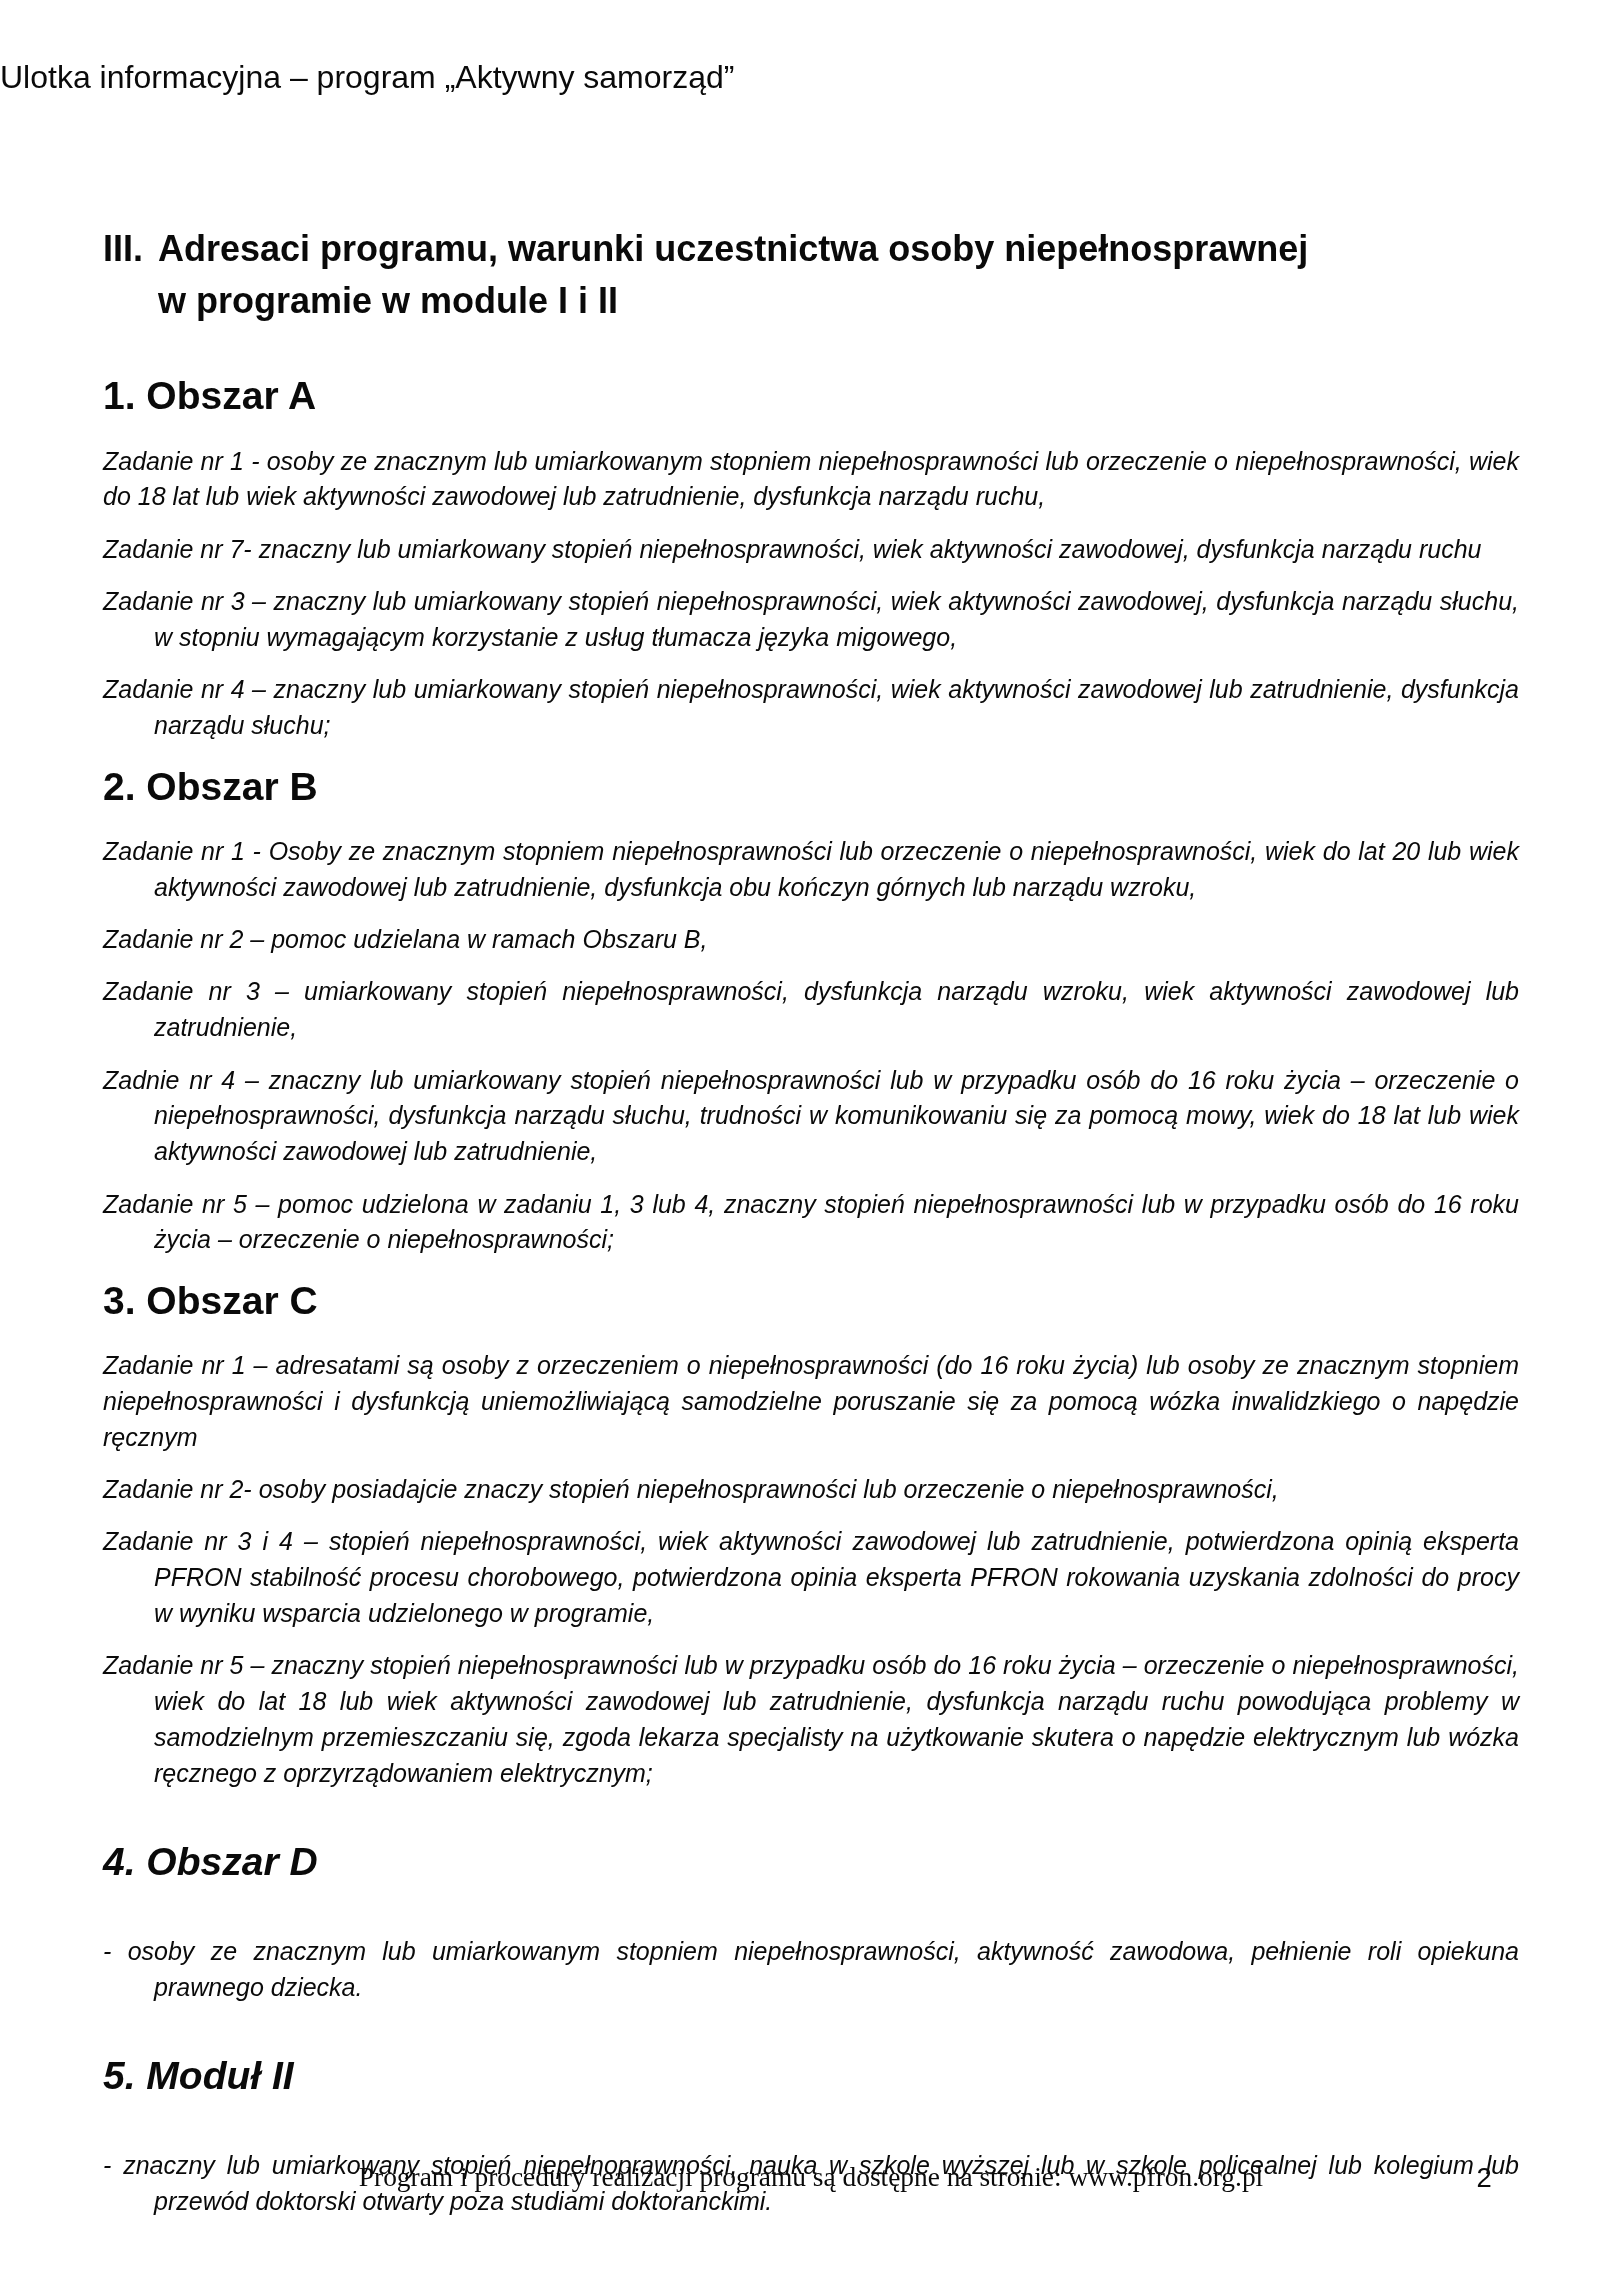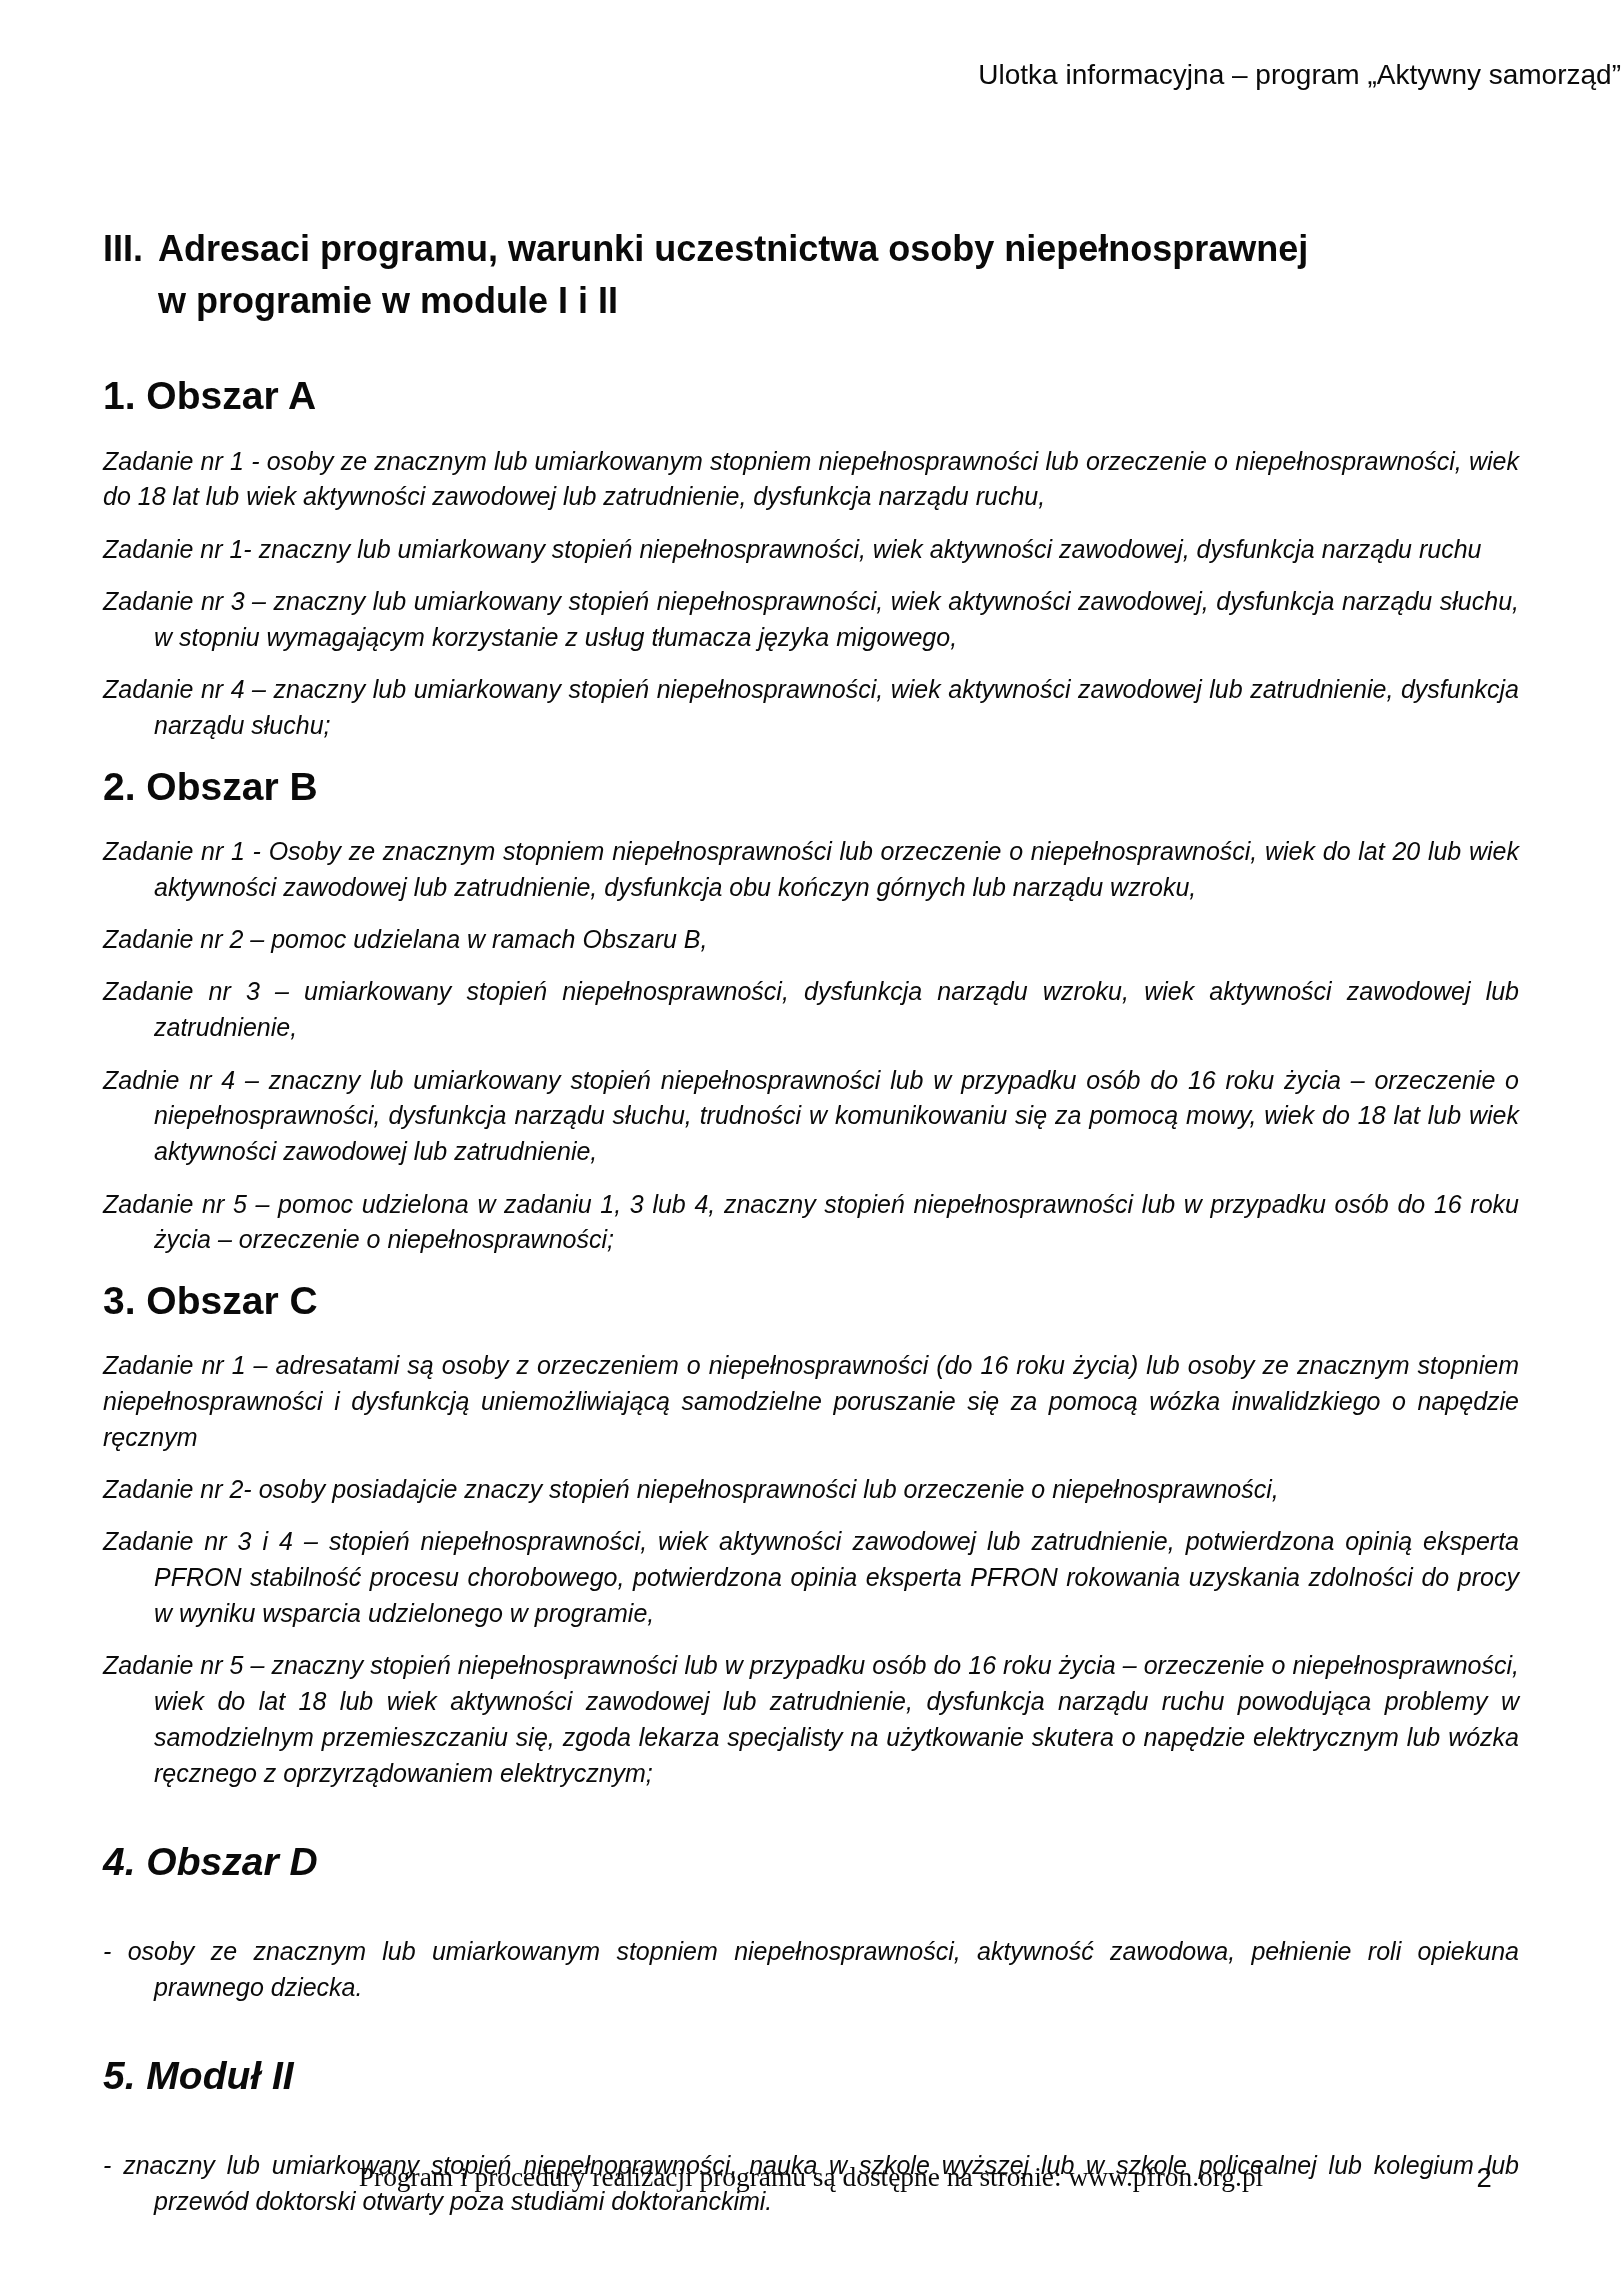--- a/index.html
+++ b/index.html
@@ -15,22 +15,22 @@
   }
   .page {
     position: absolute;
     inset: 0;
   }
   .doc-header {
     position: absolute;
     top: 57px;
     left: 0;
     width: 100%;
-    text-align: right;
-    font-size: 28px;
+    text-align: left;
+    font-size: 32px;
     line-height: 1.3;
   }
   .content {
     position: absolute;
     top: 223px;
     left: 103px;
     width: 1416px;
   }
   .main-heading {
     display: flex;
@@ -101,21 +101,21 @@
       <span class="mh-num">III.</span>
       <span class="mh-text">
         <span class="mh-line">Adresaci programu, warunki uczestnictwa osoby niepełnosprawnej</span>
         <span class="mh-line">w programie w module I i II</span>
       </span>
     </div>
 
     <div class="section">
       <div class="section-title">1. Obszar A</div>
       <p class="body">Zadanie nr 1 - osoby ze znacznym lub umiarkowanym stopniem niepełnosprawności lub orzeczenie o niepełnosprawności, wiek do 18 lat lub wiek aktywności zawodowej lub zatrudnienie, dysfunkcja narządu ruchu,</p>
-      <p class="body hang">Zadanie nr 1- znaczny lub umiarkowany stopień niepełnosprawności, wiek aktywności zawodowej, dysfunkcja narządu ruchu</p>
+      <p class="body hang">Zadanie nr 7- znaczny lub umiarkowany stopień niepełnosprawności, wiek aktywności zawodowej, dysfunkcja narządu ruchu</p>
       <p class="body hang">Zadanie nr 3 – znaczny lub umiarkowany stopień niepełnosprawności, wiek aktywności zawodowej, dysfunkcja narządu słuchu, w stopniu wymagającym korzystanie z usług tłumacza języka migowego,</p>
       <p class="body hang">Zadanie nr 4 – znaczny lub umiarkowany stopień niepełnosprawności, wiek aktywności zawodowej lub zatrudnienie, dysfunkcja narządu słuchu;</p>
     </div>
 
     <div class="section">
       <div class="section-title">2. Obszar B</div>
       <p class="body hang">Zadanie nr 1 - Osoby ze znacznym stopniem niepełnosprawności lub orzeczenie o niepełnosprawności, wiek do lat 20 lub wiek aktywności zawodowej lub zatrudnienie, dysfunkcja obu kończyn górnych lub narządu wzroku,</p>
       <p class="body hang">Zadanie nr 2 – pomoc udzielana w ramach Obszaru B,</p>
       <p class="body hang">Zadanie nr 3 – umiarkowany stopień niepełnosprawności, dysfunkcja narządu wzroku, wiek aktywności zawodowej lub zatrudnienie,</p>
       <p class="body hang">Zadnie nr 4 – znaczny lub umiarkowany stopień niepełnosprawności lub w przypadku osób do 16 roku życia – orzeczenie o niepełnosprawności, dysfunkcja narządu słuchu, trudności w komunikowaniu się za pomocą mowy, wiek do 18 lat lub wiek aktywności zawodowej lub zatrudnienie,</p>

